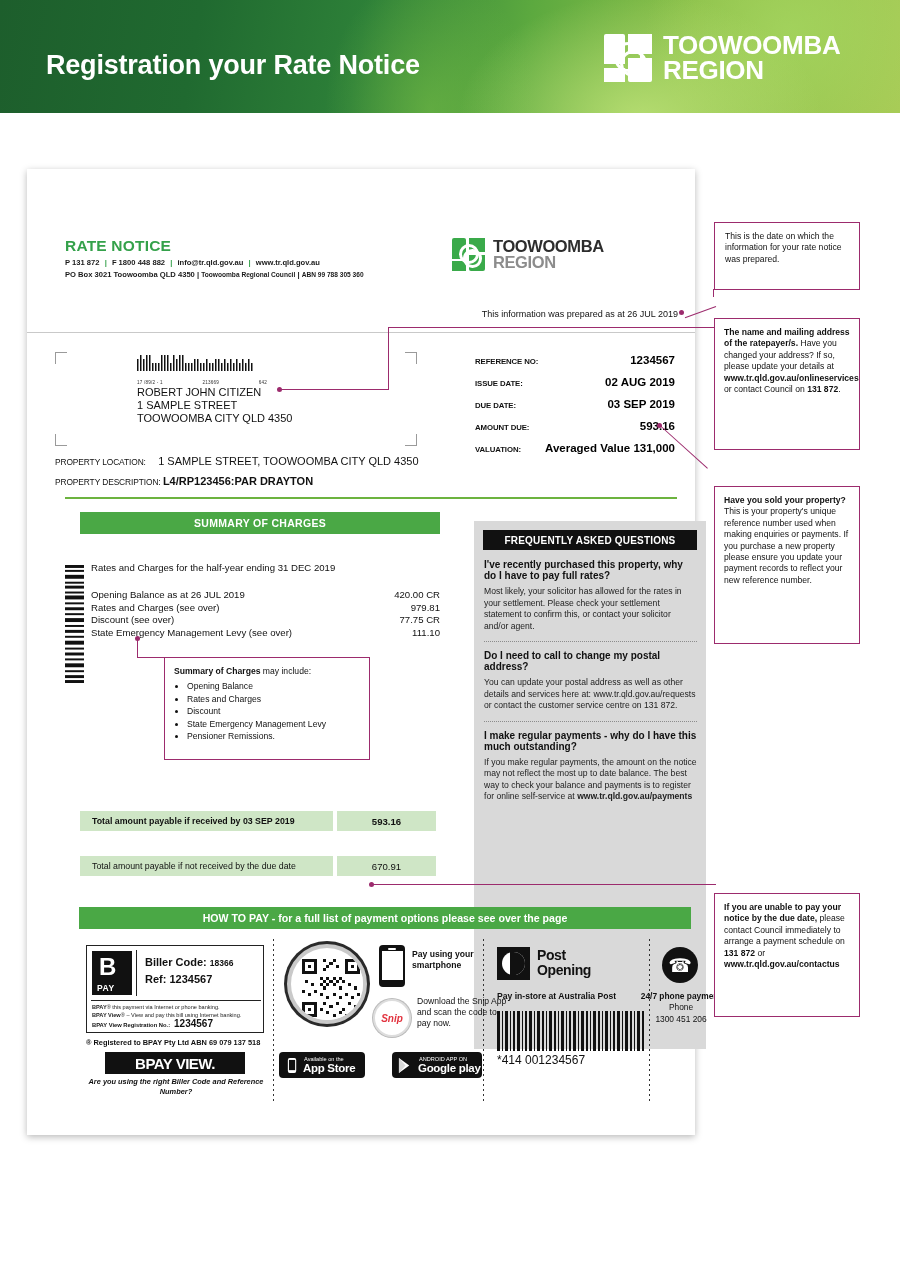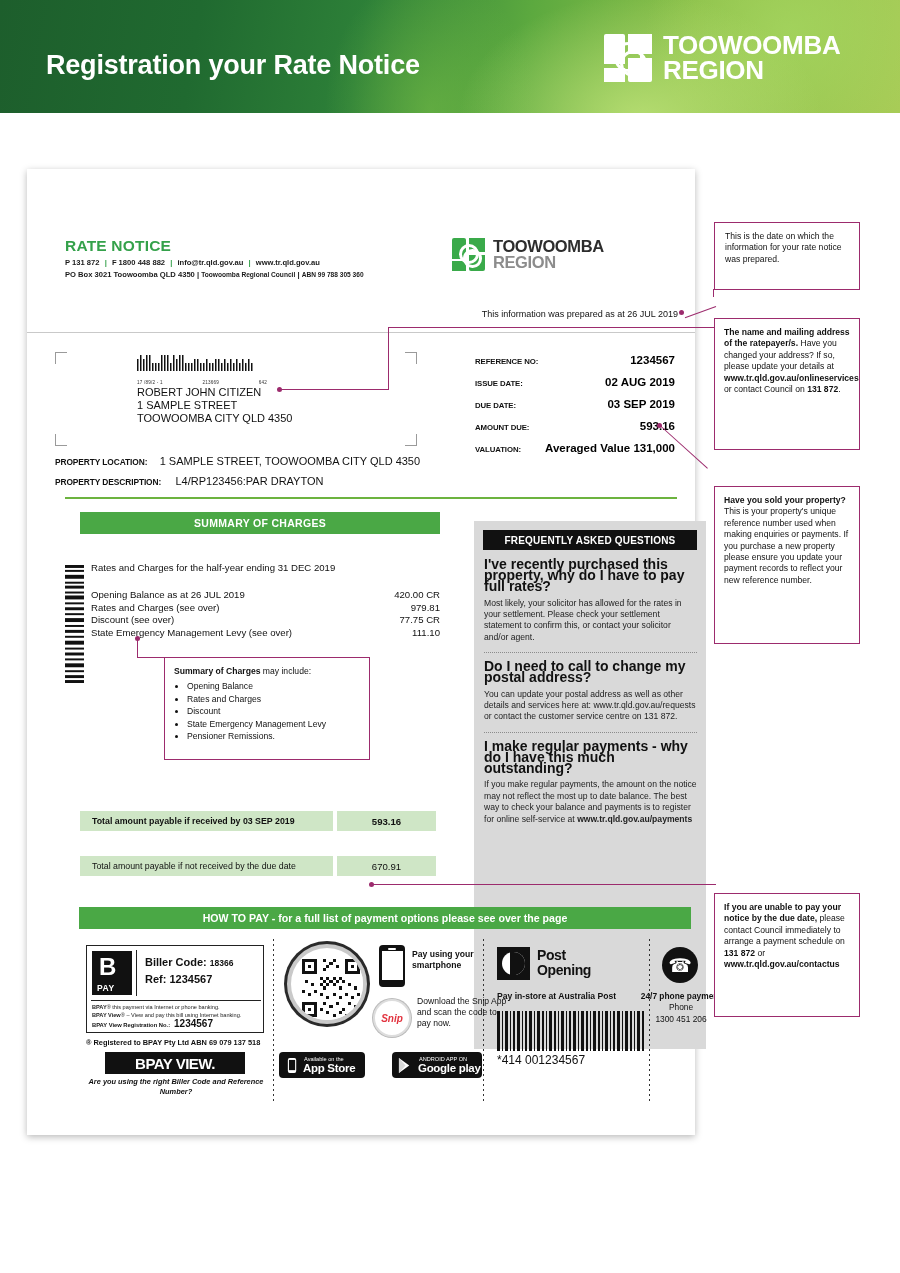--- a/index.html
+++ b/index.html
@@ -78,21 +78,21 @@
   .crop.bl { border-left:1px solid #9a9a9a; border-bottom:1px solid #9a9a9a; }
   .crop.br { border-right:1px solid #9a9a9a; border-bottom:1px solid #9a9a9a; }
 
   .addr { position:absolute; left:110px; top:186px; }
   .bc-postal { height:20px; width:130px; }
   .bc-digits { font-size:4.6px; color:#333; letter-spacing:.2px; display:flex;
       justify-content:space-between; width:130px; margin-top:1px;}
   .addr-lines { margin-top:1px; font-size:11px; line-height:12.8px; color:#111; }
 
   .prop-row { position:absolute; font-size:8.4px; color:#111; }
-  .prop-label { font-weight:bold; letter-spacing:-.1px; }
+  .prop-label { font-weight:normal; letter-spacing:-.1px; }
   .prop-val { font-size:11px; }
 
   
   .det { position:absolute; left:448px; top:185px; width:200px; }
   .det-row { display:flex; justify-content:space-between; align-items:baseline;
        height:22px; }
   .det-label { font-size:7.8px; font-weight:bold; color:#111; letter-spacing:-.1px;}
   .det-val { font-size:11.5px; font-weight:bold; color:#000; }
 
   .rule-green { position:absolute; left:38px; top:328px; width:612px; height:1.5px; background:#6cb33f; }
@@ -118,21 +118,21 @@
 
   .soc-callout ul { margin:3px 0 0 0; padding-left:13px; }
   .soc-callout li { margin:0; padding:0; line-height:12.4px; }
 
   
   .faq { position:absolute; left:447px; top:352px; width:232px; height:528px; background:#d9d9d9; }
   .faq-head { position:absolute; left:9px; top:9px; width:214px; height:20px; background:#111;
       color:#fff; font-size:10px; font-weight:bold; display:flex; align-items:center;
       justify-content:center; letter-spacing:.2px;}
   .faq-body { position:absolute; left:10px; top:38px; width:213px; }
-  .faq-q { font-size:14px; font-weight:bold; color:#111; line-height:11.2px; }
+  .faq-q { font-size:10px; font-weight:bold; color:#111; line-height:11.2px; }
   .faq-a { font-size:8.6px; color:#222; line-height:11.4px; margin-top:5px; }
   .faq-a b { font-weight:bold; }
   .faq-sep { border-top:1px dotted #8c8c8c; margin:9px 0 8px 0; }
 
   
   .tot-row { position:absolute; height:20px; display:flex; }
   .tot-label { width:253px; background:#cfe6c6; display:flex; align-items:center;
       padding-left:12px; font-size:8.8px; color:#111; }
   .tot-gap { width:4px; }
   .tot-amt { width:99px; background:#cfe6c6; display:flex; align-items:center;
@@ -338,21 +338,21 @@
       <div>TOOWOOMBA CITY QLD 4350</div>
     </div>
   </div>
 
   <div class="prop-row" style="left:28px; top:286px;">
     <span class="prop-label">PROPERTY LOCATION:</span>
     <span class="prop-val" style="margin-left:10px;">1 SAMPLE STREET, TOOWOOMBA CITY QLD 4350</span>
   </div>
   <div class="prop-row" style="left:28px; top:306px;">
     <span class="prop-label">PROPERTY DESCRIPTION:</span>
-    <span class="prop-val" style="margin-left:12px;">L4/RP123456:PAR DRAYTON</span>
+    <span class="prop-val" style="margin-left:0;font-weight:bold;">L4/RP123456:PAR DRAYTON</span>
   </div>
 
   <div class="det">
     <div class="det-row">
       <span class="det-label">REFERENCE NO:</span>
       <span class="det-val">1234567</span>
     </div>
     <div class="det-row">
       <span class="det-label">ISSUE DATE:</span>
       <span class="det-val">02 AUG 2019</span>

